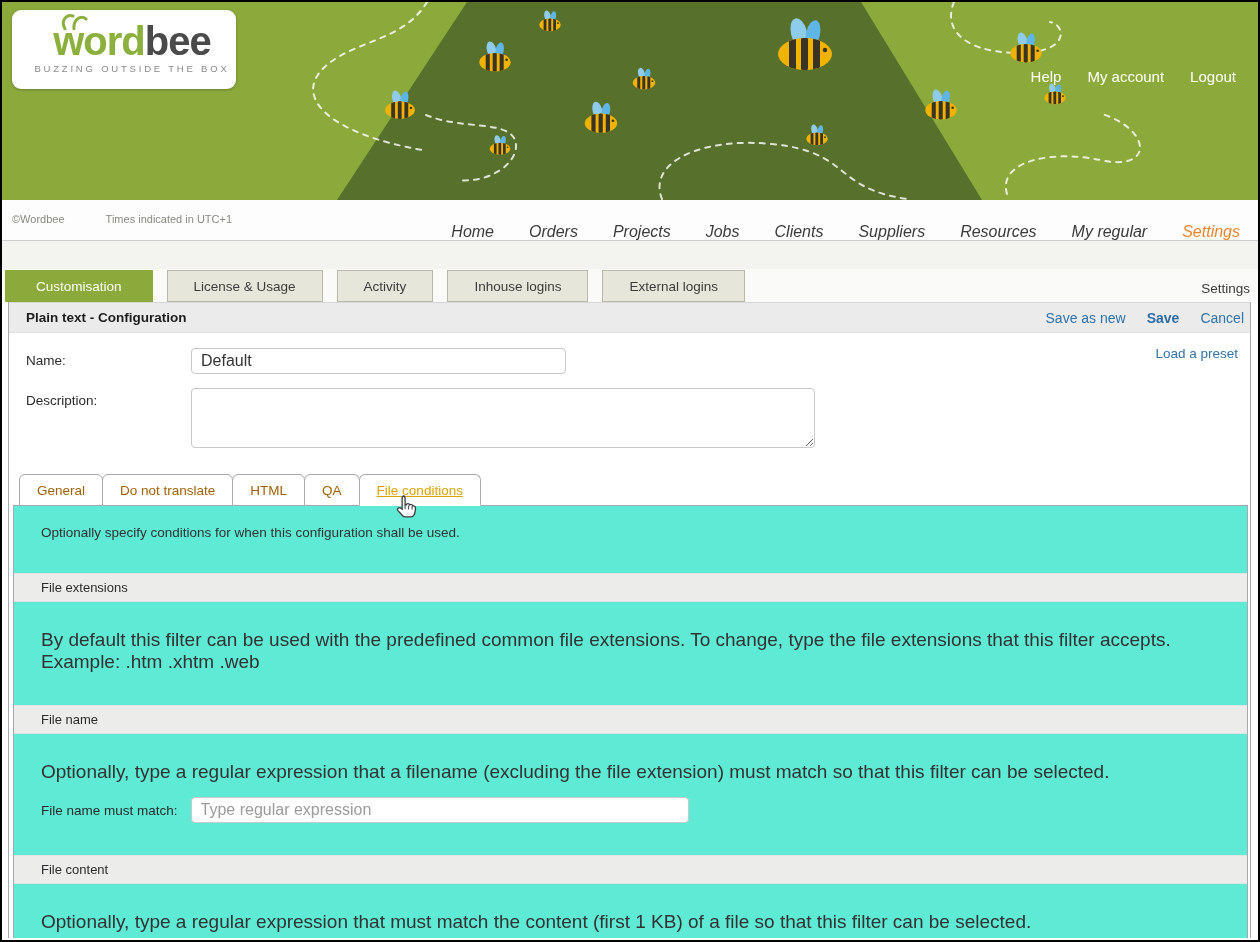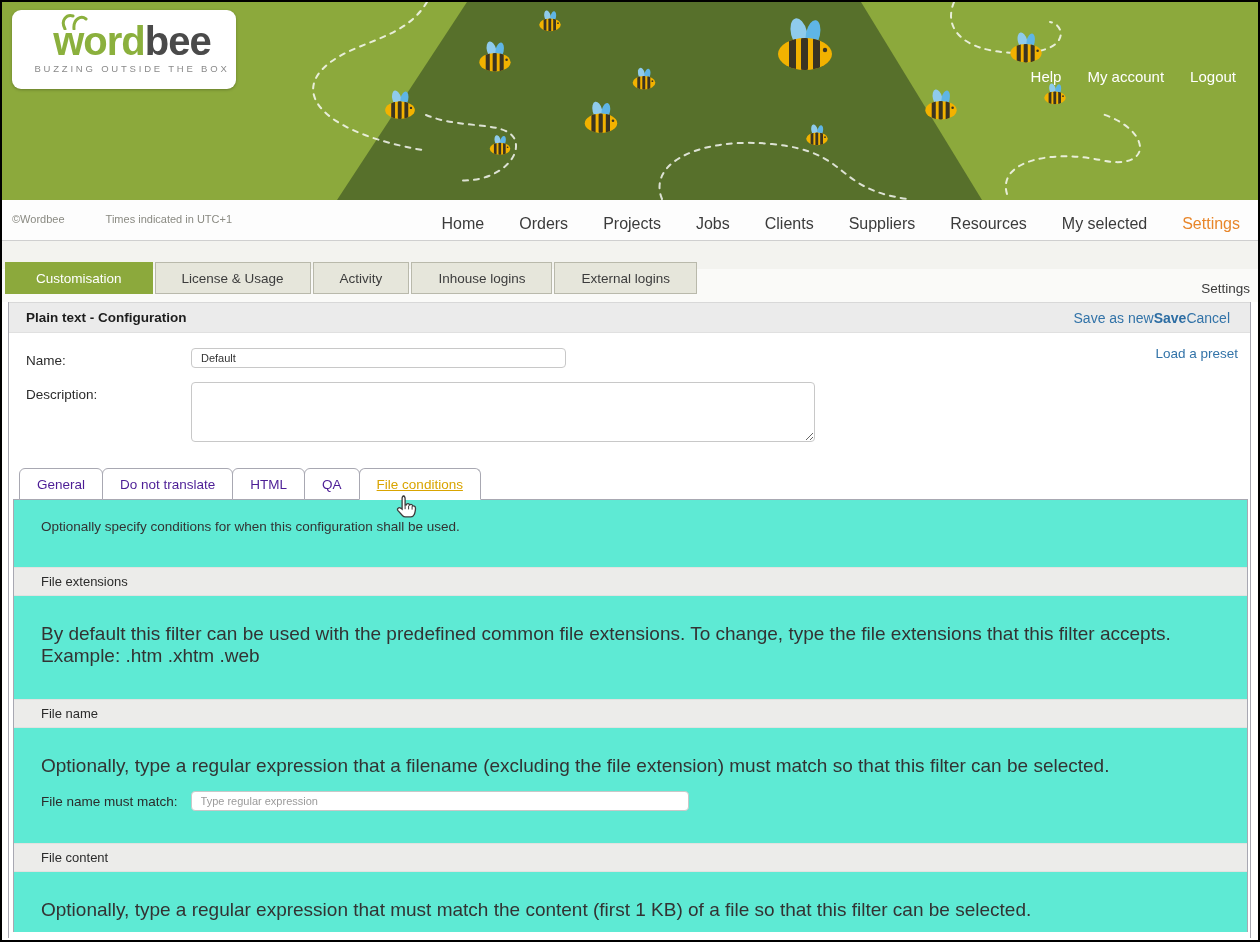--- a/index.html
+++ b/index.html
@@ -17,59 +17,59 @@
   .logo-bee { color:#4A4A4A; }
   .antennae { position:absolute; left:30px; top:-8px; }
   .logo-tagline { font-size:9.5px; color:#8a8a8a; letter-spacing:2.8px; margin-top:1px; }
   .account-links { position:absolute; top:26px; right:22px; z-index:6; display:flex; gap:26px;margin-top:40px; }
   .account-links span { color:#fff; font-size:15px; cursor:pointer; }
 
   
   .topbar { position:relative; height:41px; background:#fdfdfd; border-bottom:1px solid #cfcfcf; }
   .topbar-meta { position:absolute; left:10px; top:13px; font-size:11px; color:#8a8a82; }
   .topbar-meta .tz { margin-left:38px; }
-  .mainnav { position:absolute; right:18px; top:4px; height:40px; display:flex; align-items:center; gap:35px; }
+  .mainnav { position:absolute; right:18px; top:12px; height:40px; display:flex; align-items:center; gap:35px;font-style:italic; }
   .mainnav .nav-item { font-size:16px; color:#3b3b3b; cursor:pointer; }
   .mainnav .nav-item.active { color:#E8862A; }
 
   
   .band { height:28px; background:#F3F3EF; }
   .tabsrow { position:relative; height:33px; background:#FAFAF8; }
-  .maintabs { position:absolute; left:3px; bottom:8px; display:flex; gap:2px; }
+  .maintabs { position:absolute; left:3px; bottom:0; display:flex; gap:14px; }
   .maintab { height:32px; line-height:32px; padding:0 26px; font-size:13.5px; color:#3c3c3c;
              background:#E6E6DB; border:1px solid #B9B9AB; cursor:pointer; }
   .maintab.active { background:#8CA93C; color:#fff; border-color:#8CA93C; padding:0 30px; }
   .settings-context { position:absolute; right:8px; bottom:6px; font-size:13.5px; color:#3b3b3b; }
 
   
   .wrapper { position:relative; margin:0 7px 0 6px; height:636px;
              border-left:1px solid #A8A8B2; border-right:1px solid #A8A8B2; background:#fff; }
   .config-bar { height:31px; background:#EBEBEB; border-top:1px solid #D8D8D8; border-bottom:1px solid #E0E0E0;
                 display:flex; align-items:center; }
   .config-title { font-size:13.5px; font-weight:bold; color:#1d1d1d; padding-left:17px; }
-  .config-actions { margin-left:auto; padding-right:20px; display:flex; }
+  .config-actions { margin-left:auto; padding-right:6px; display:flex; gap:21px; }
   .config-actions span { font-size:14px; color:#3273A8; cursor:pointer; }
   .config-actions .save { font-weight:bold; color:#2D6DA3; }
 
   
   .form-area { position:relative; padding-top:15px; }
   .form-row { display:flex; align-items:flex-start; margin-bottom:14px; }
   .form-label { width:182px; padding-left:17px; font-size:13.5px; color:#2b2b2b; padding-top:5px; }
-  .text-input { height:20px; border:1px solid #C8C8C8; border-radius:4px; padding:0 9px; font-size:11px;
+  .text-input { height:26px; border:1px solid #C8C8C8; border-radius:4px; padding:0 9px; font-size:16px;
                 color:#333; font-family:"Liberation Sans", sans-serif; outline:none; }
   .name-input { width:375px; }
   .desc-textarea { width:624px; height:60px; border:1px solid #C8C8C8; border-radius:4px; padding:5px 9px;
                    font-size:13.5px; color:#333; font-family:"Liberation Sans", sans-serif; resize:both; outline:none; }
   .load-preset { position:absolute; top:13px; right:12px; font-size:13.5px; color:#3273A8; cursor:pointer; }
   ::placeholder { color:#9B9B9B; opacity:1; }
 
   
   .subtabs { position:relative; display:flex; margin:26px 0 -1px 10px; z-index:3; }
   .subtab { height:32px; line-height:31px; padding:0 17px; background:#fff; border:1px solid #A8A8B2;
-            border-radius:6px 6px 0 0; margin-right:-1px; font-size:13.5px; color:#4c1d95; cursor:pointer; }
+            border-radius:6px 6px 0 0; margin-right:-1px; font-size:13.5px; color:#a16207; cursor:pointer; }
   .subtab.active { color:#D9A400; text-decoration:underline; border-bottom:1px solid #fff; }
   .panel { position:relative; margin:0 2px 0 4px; border:1px solid #A8A8B2; border-bottom:none;
            background:#5eead4; height:433px; }
   .panel-intro { font-size:13.5px; color:#333; padding:19px 16px 0 27px; }
   .section-bar { height:29px; background:#ECECEA; border-top:1px solid #E2E2E0; border-bottom:1px solid #E2E2E0;
                  display:flex; align-items:center; }
   .section-title { font-size:13px; font-weight:normal; color:#2b2b2b; padding-left:27px; }
   .sb1 { margin-top:33px; } .sb2 { margin-top:32px; } .sb3 { margin-top:32px; }
   .section-desc { font-size:19px; color:#333; padding:27px 16px 0 27px; }
   .field-row { display:flex; align-items:center; margin-top:14px; padding-left:27px; }
@@ -152,21 +152,21 @@
       <span class="tz">Times indicated in UTC+1</span>
     </div>
     <div class="mainnav">
       <span class="nav-item">Home</span>
       <span class="nav-item">Orders</span>
       <span class="nav-item">Projects</span>
       <span class="nav-item">Jobs</span>
       <span class="nav-item">Clients</span>
       <span class="nav-item">Suppliers</span>
       <span class="nav-item">Resources</span>
-      <span class="nav-item">My selected</span>
+      <span class="nav-item">My regular</span>
       <span class="nav-item active">Settings</span>
     </div>
   </div>
 
   <div class="band"></div>
 
   <div class="tabsrow">
     <div class="maintabs">
       <div class="maintab active">Customisation</div>
       <div class="maintab">License &amp; Usage</div>

